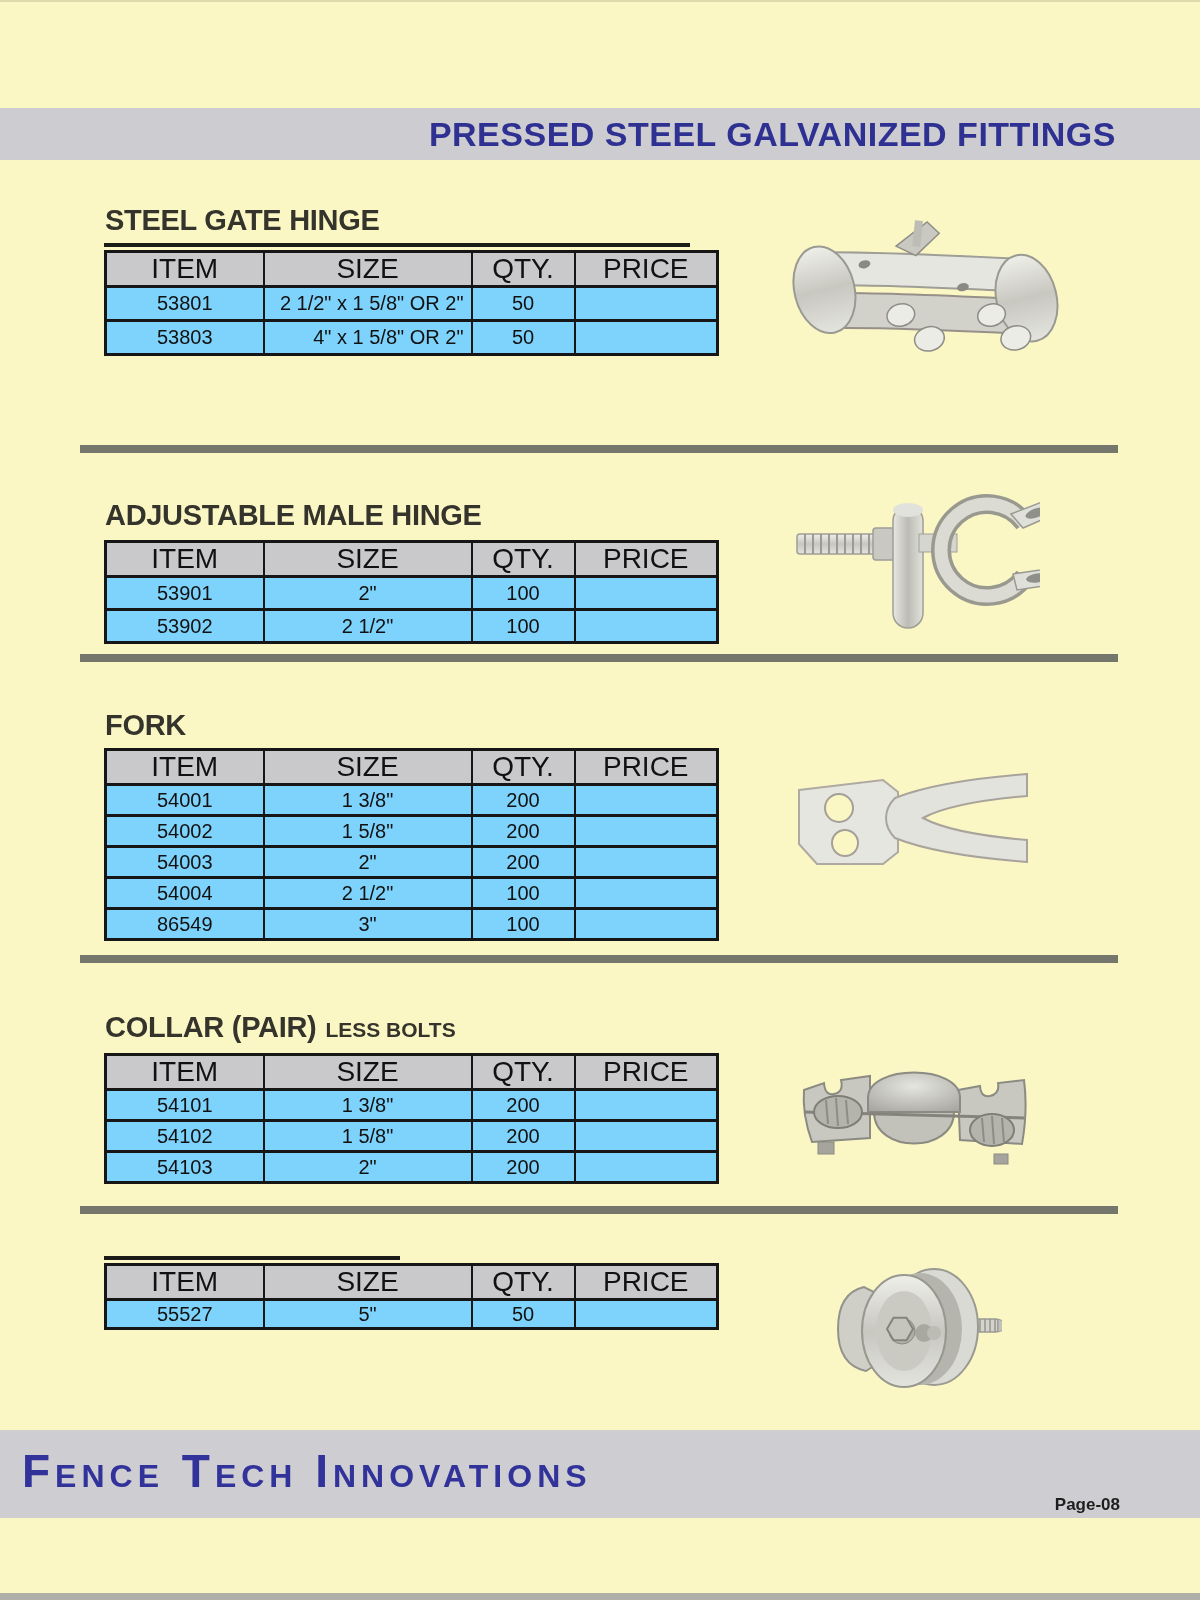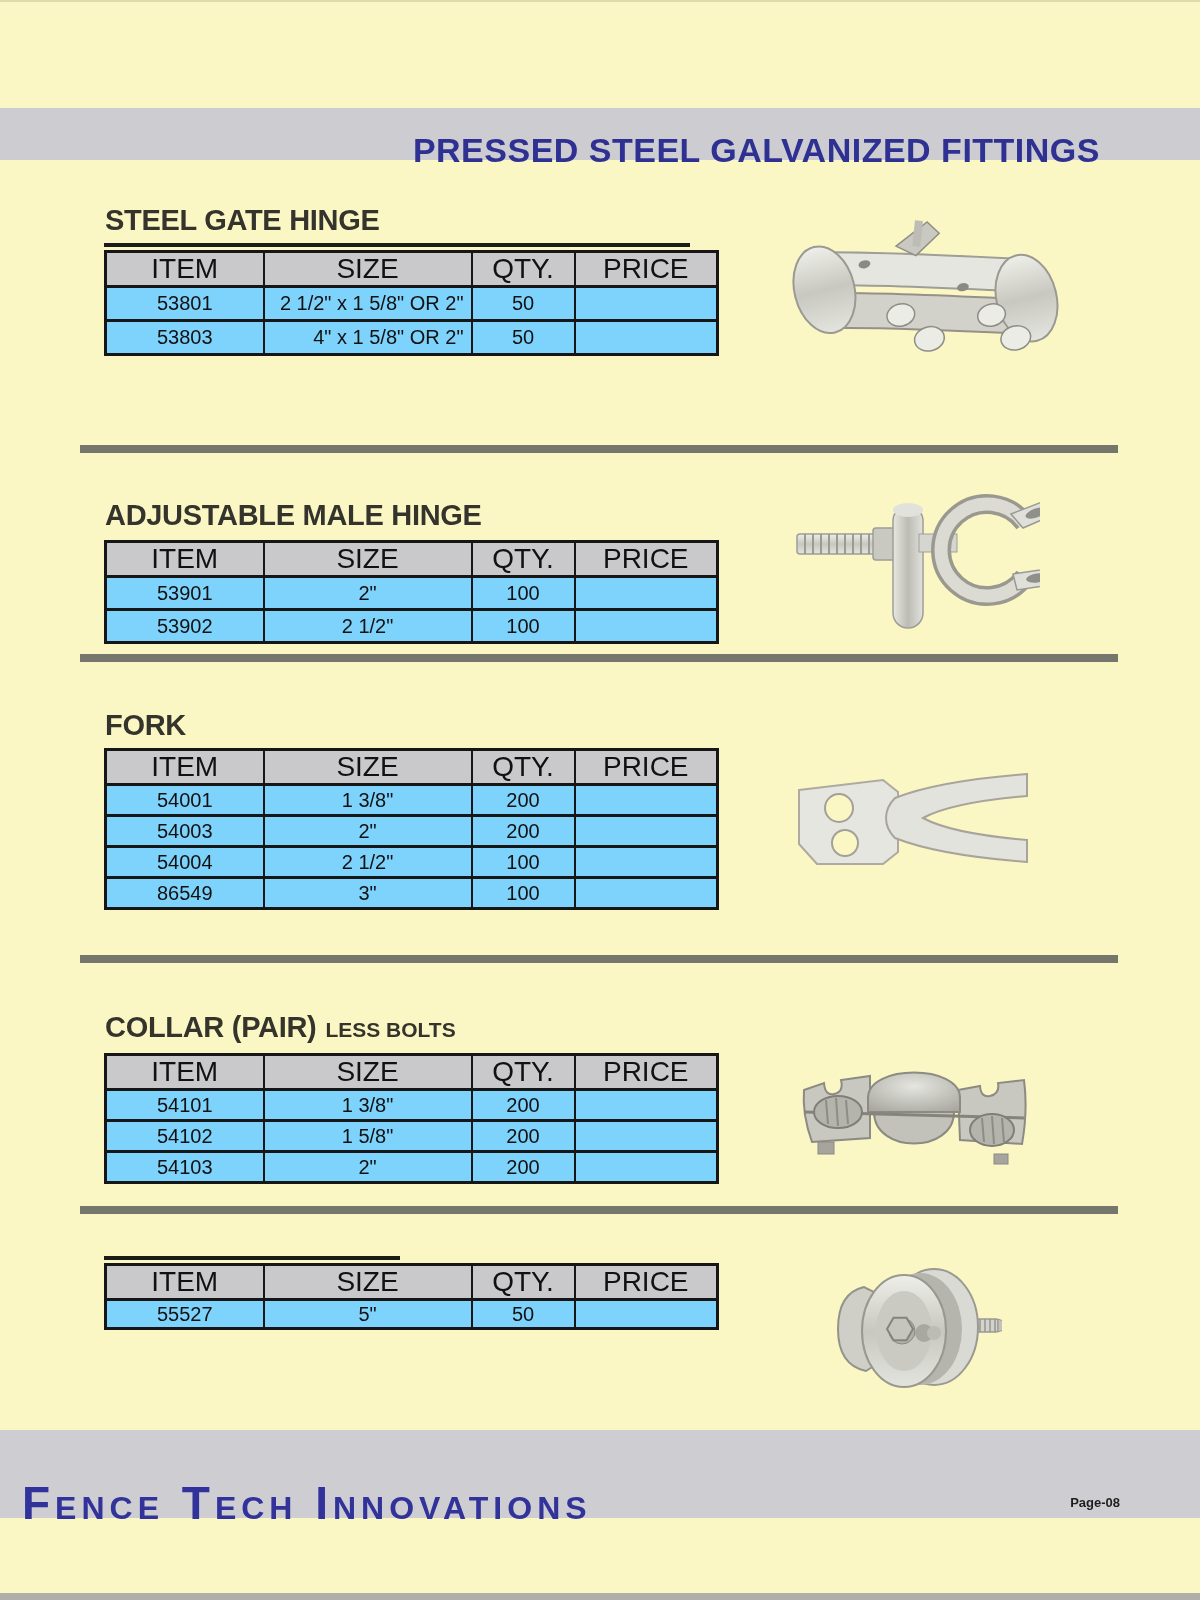--- a/index.html
+++ b/index.html
@@ -6,21 +6,21 @@
   .page {
     position:relative; width:1200px; height:1600px;
     background:#FBF7C4; overflow:hidden;
     font-family:"Liberation Sans", sans-serif;
   }
   .top-strip { position:absolute; left:0; top:0; width:1200px; height:2px; background:#DFDAAC; }
 
   
   .title-band { position:absolute; left:0; top:108px; width:1200px; height:52px; background:#CDCDD1; }
   .title-band h1 {
-    margin:16px; text-align:right; padding-right:84px; line-height:52px;
+    margin:0; text-align:right; padding-right:84px; line-height:52px;
     font-size:34px; font-weight:600; letter-spacing:.5px; color:#2E3192;
   }
 
   
   .product-section { position:absolute; left:104px; width:620px; }
   .sec-title {
     margin:0 0 6px 1px; font-size:29px; font-weight:bold;
     letter-spacing:-.3px; color:#35342C; line-height:34px; white-space:nowrap;
   }
   .sec-sub { font-size:21px; margin-left:9px; letter-spacing:0;text-align:center; }
@@ -45,25 +45,25 @@
 
   
   .divider { position:absolute; left:80px; width:1038px; height:8px; background:#75766C; }
 
   
   .photo { position:absolute; }
 
   
   .footer-band { position:absolute; left:0; top:1430px; width:1200px; height:88px; background:#CECED2; }
   .brand {
-    position:absolute; left:22px; top:1476px;
+    position:absolute; left:22px; top:1444px;
     font-size:46px; font-weight:bold; font-variant:small-caps;
     letter-spacing:5px; color:#32329B; white-space:nowrap;
   }
-  .page-number { position:absolute; right:80px; top:1495px; font-size:13px; font-weight:bold; color:#1e1e1e; }
+  .page-number { position:absolute; right:80px; top:1495px; font-size:17px; font-weight:bold; color:#1e1e1e; }
   .bottom-strip { position:absolute; left:0; top:1593px; width:1200px; height:7px; background:#AFAFAA; }
 </style>
 </head>
 <body>
 
 <div class="page">
   <div class="top-strip"></div>
 
   <header class="title-band">
     <h1>PRESSED STEEL GALVANIZED FITTINGS</h1>
@@ -211,20 +211,26 @@
         </tr>
       </thead>
       <tbody>
         <tr>
           <td>54001</td>
           <td>1 3/8"</td>
           <td>200</td>
           <td></td>
         </tr>
         <tr>
+          <td>54002</td>
+          <td>1 5/8"</td>
+          <td>200</td>
+          <td></td>
+        </tr>
+        <tr>
           <td>54003</td>
           <td>2"</td>
           <td>200</td>
           <td></td>
         </tr>
         <tr>
           <td>54004</td>
           <td>2 1/2"</td>
           <td>100</td>
           <td></td>

